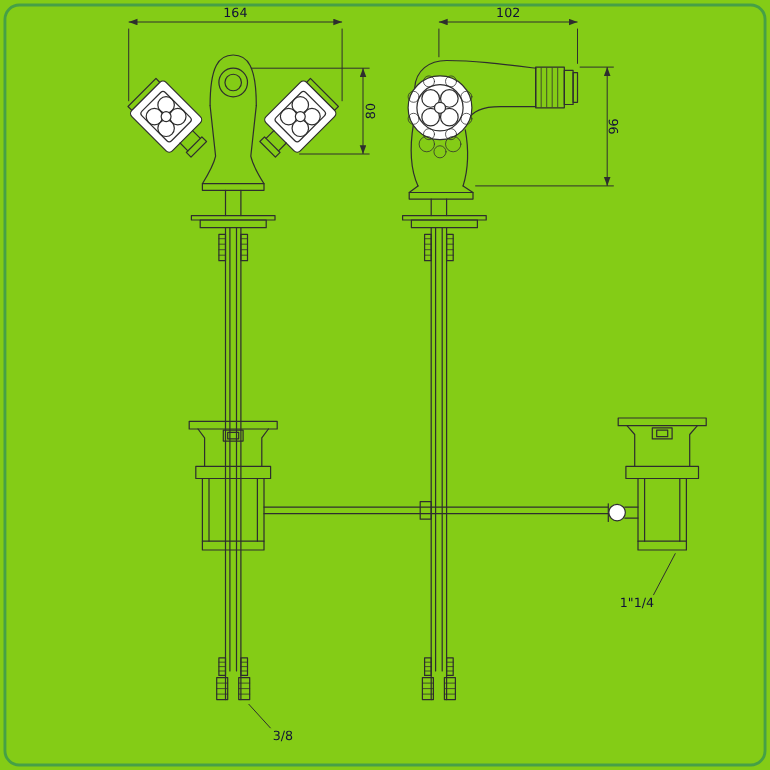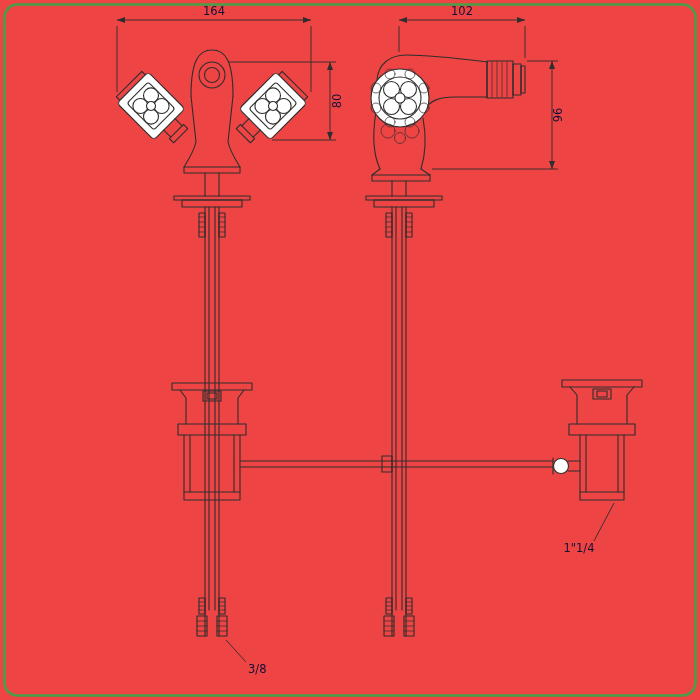--- a/index.html
+++ b/index.html
@@ -1,16 +1,16 @@
 <!DOCTYPE html>
 <html style="--border: #46a046; --line: #2e2e2e; --dim-text: #101038;"><head>
 <meta charset="utf-8">
 <style>
   html,body{margin:0;padding:0;background:#fff;}
-  .page{width:700px;height:700px;position:relative;background:#ef4444;font-family:"DejaVu Sans",sans-serif;}
+  .page{width:700px;height:700px;position:relative;background:#84cc16;font-family:"DejaVu Sans",sans-serif;}
   svg{display:block;}
   .border{fill:none;stroke:var(--border,#46a046);stroke-width:2.6;}
   .ln{fill:none;stroke:var(--line,#2e2e2e);stroke-width:1.1;stroke-linecap:round;stroke-linejoin:round;}
   .ln .wh{fill:#fff;}
   .thin{stroke-width:0.7;}
   .dim{fill:none;stroke:var(--line,#2e2e2e);stroke-width:0.9;}
   .dimtxt{font:11.5px "DejaVu Sans",sans-serif;fill:var(--dim-text,#101038);}
   .arrfill{fill:var(--line,#2e2e2e);}
 </style>
 </head>

